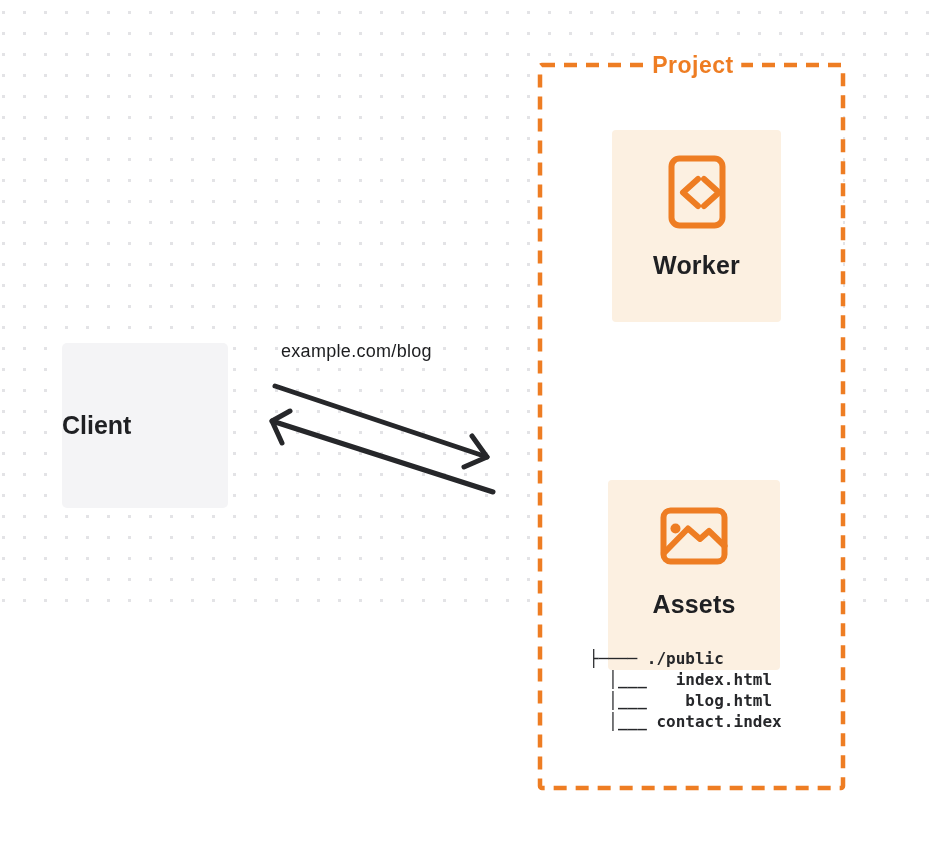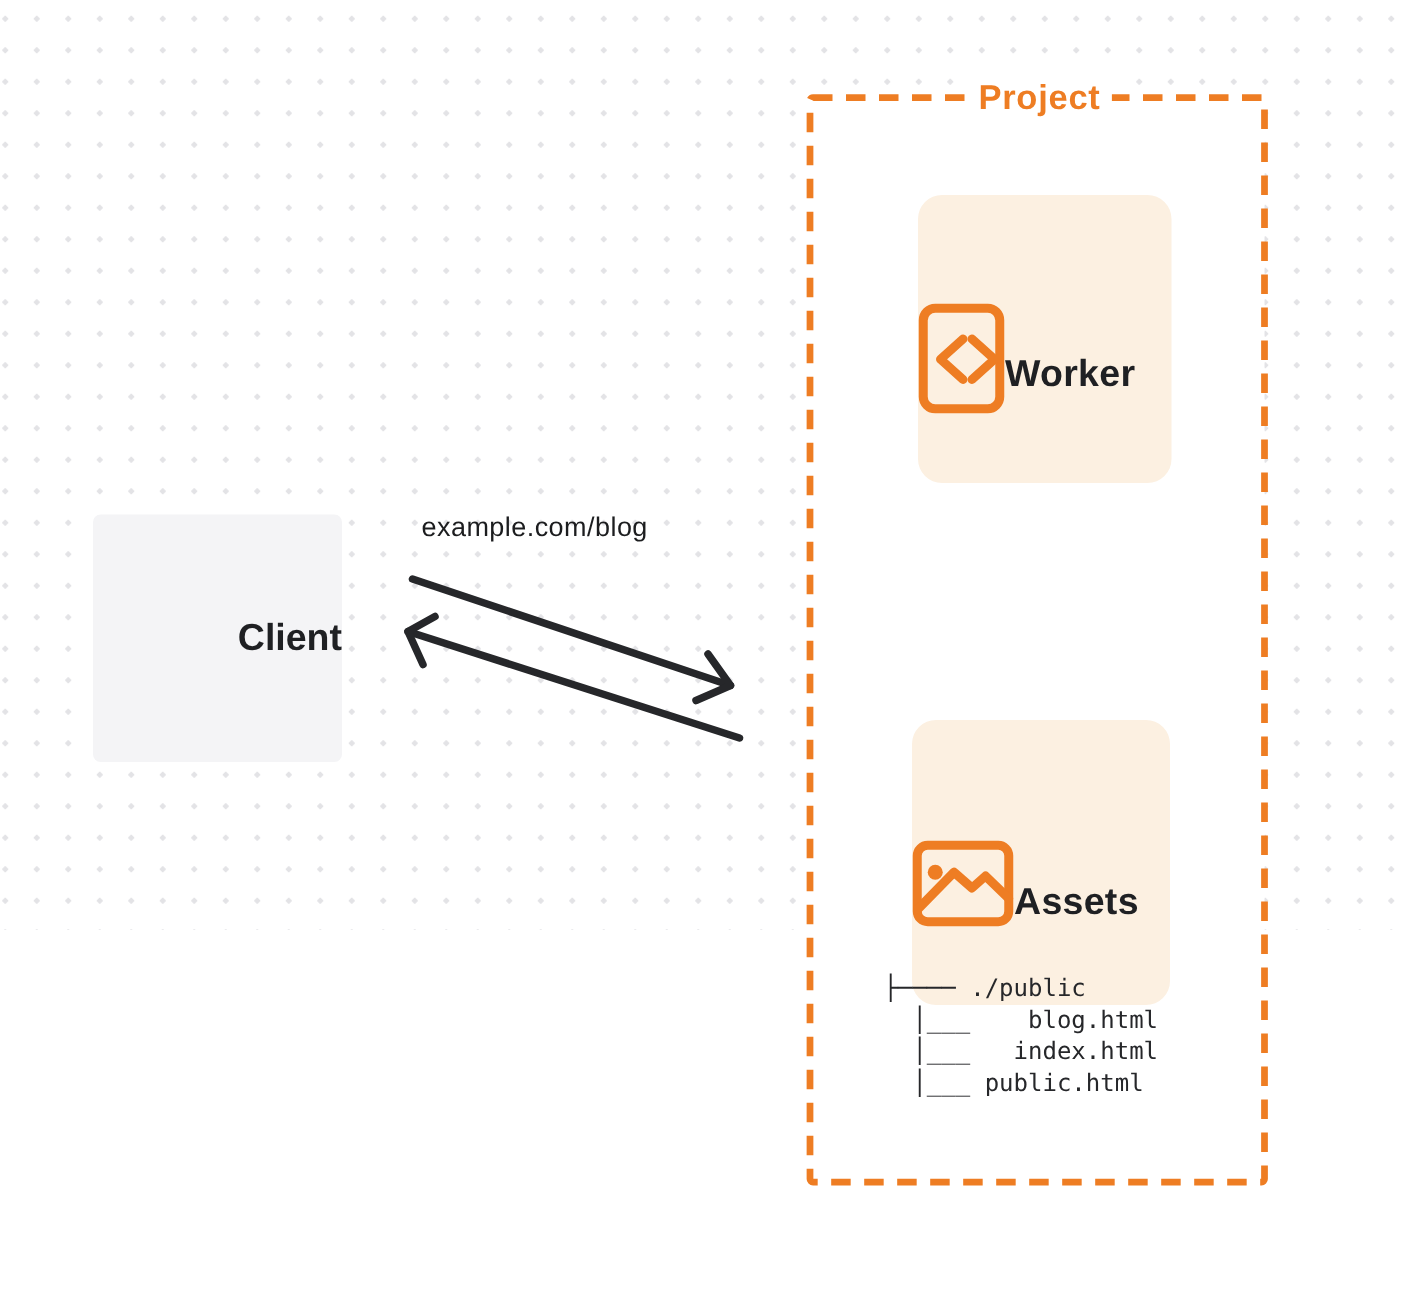--- a/index.html
+++ b/index.html
@@ -34,23 +34,23 @@
     font-size: 23px;
     font-weight: bold;
     letter-spacing: 0.5px;
     z-index: 3;
     white-space: nowrap;
   }
 
   .card {
     position: absolute;
     background: #fcf0e1;
-    border-radius: 16px;
+    border-radius: 4px;
     display: flex;
-    flex-direction: row;
+    flex-direction: column;
     align-items: center;
     z-index: 2;
   }
   .card.worker { left: 612px; top: 130px; width: 169px; height: 167px; padding-top: 25px; }
   .card.assets { left: 608px; top: 480px; width: 172px; height: 163px; padding-top: 27px; }
   .card-label {
     font-size: 25px;
     font-weight: bold;
     color: #1f2023;
     letter-spacing: 0.2px;
@@ -58,36 +58,36 @@
   .card.worker .card-label { margin-top: 22px; }
   .card.assets .card-label { margin-top: 25px; }
 
   .file-tree {
     position: absolute;
     left: 589px; top: 648px;
     margin: 0;
     font-family: "DejaVu Sans Mono", monospace;
     font-size: 16px;
     line-height: 21px;
-    font-weight: normal;
+    font-weight: bold;
     color: #26272a;
     z-index: 2;
     white-space: pre;
   }
   .file-tree span { display: block; }
 
   .client-box {
     position: absolute;
     left: 62px; top: 343px;
     width: 166px; height: 165px;
     background: #f4f4f6;
     border-radius: 5px;
     display: flex;
     align-items: center;
-    justify-content: flex-end;
+    justify-content: flex-start;
     z-index: 2;
   }
   .client-label {
     font-size: 25px;
     font-weight: bold;
     color: #1f2023;
   }
 
   .url-label {
     position: absolute;
@@ -133,21 +133,21 @@
 
   <div class="card assets">
     <svg width="68" height="58" viewBox="0 0 68 58" fill="none" aria-hidden="true">
       <rect x="3.5" y="3.5" width="61" height="51" rx="7" stroke="#ee7d23" stroke-width="6"></rect>
       <circle cx="15.5" cy="21.5" r="5" fill="#ee7d23"></circle>
       <path d="M4 46 L28 21.5 L40 32 L49 24 L64.5 39" stroke="#ee7d23" stroke-width="6" stroke-linecap="round" stroke-linejoin="round"></path>
     </svg>
     <div class="card-label">Assets</div>
   </div>
 
-  <pre class="file-tree"><span>├──── ./public</span><span>  │___    blog.html</span><span>  │___   index.html</span><span>  │___ public.html</span></pre>
+  <pre class="file-tree"><span>├──── ./public</span><span>  │___   index.html</span><span>  │___    blog.html</span><span>  │___ contact.index</span></pre>
 
   <div class="client-box">
     <div class="client-label">Client</div>
   </div>
 
   <div class="url-label">example.com/blog</div>
 
 </div>
 
 </body></html>

